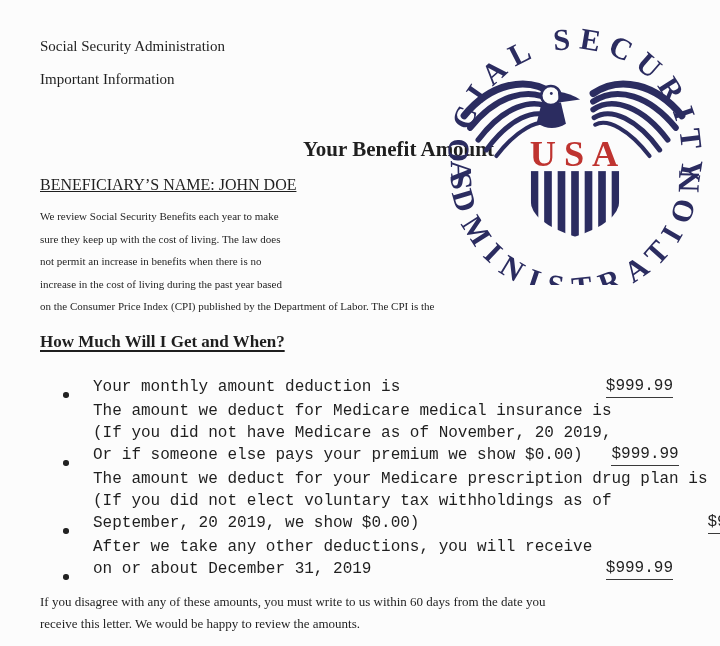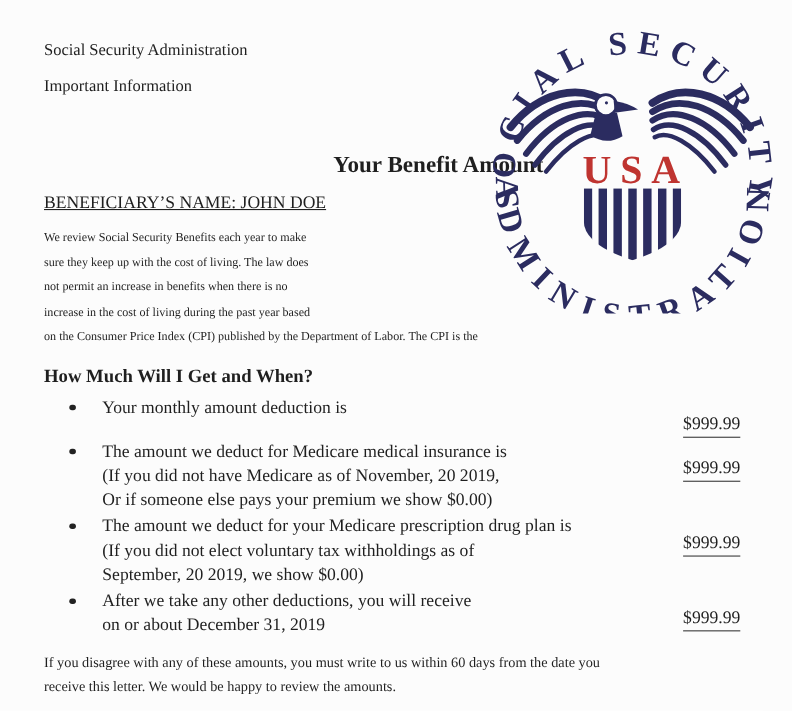--- a/index.html
+++ b/index.html
@@ -18,25 +18,25 @@
   .hdr-line + .hdr-line{margin-top:13px;}
   .title{
     font-size:21px;font-weight:bold;line-height:24px;
     margin:48px 0 0 57px;white-space:nowrap;text-align:center;
   }
   .beneficiary{font-size:16px;line-height:21px;margin-top:13px;white-space:nowrap;text-decoration:underline;}
   .intro{margin-top:10px;}
   .intro .ln{font-size:11px;line-height:22.5px;white-space:nowrap;}
   .sec-head{
     font-size:17px;font-weight:bold;line-height:22px;margin-top:13px;
-    text-decoration-thickness:1.5px;text-underline-offset:3px;
+    text-decoration:underline;text-decoration-thickness:1.5px;text-underline-offset:3px;
     white-space:nowrap;
   }
   .blist{margin-top:7px;width:633px;}
-  .brow{display:flex;align-items:flex-start;margin-bottom:2px;}
+  .brow{display:flex;align-items:flex-end;margin-bottom:2px;font-family:Liberation Mono, monospace;}
   .bul-col{width:53px;flex:none;display:flex;justify-content:flex-start;}
   .dot{width:5.5px;height:5.5px;border-radius:50%;background:#222;margin:8px 0 0 23px;}
   .txt-col{flex:1;}
   .txt-col .ln{font-size:16px;line-height:22px;white-space:nowrap;}
   .amt{
     flex:none;font-size:16px;line-height:20px;
     border-bottom:1.6px solid #3a3a3a;padding-bottom:1px;margin-top:16px;
     white-space:nowrap;
   }
   .closing{margin-top:11px;}

